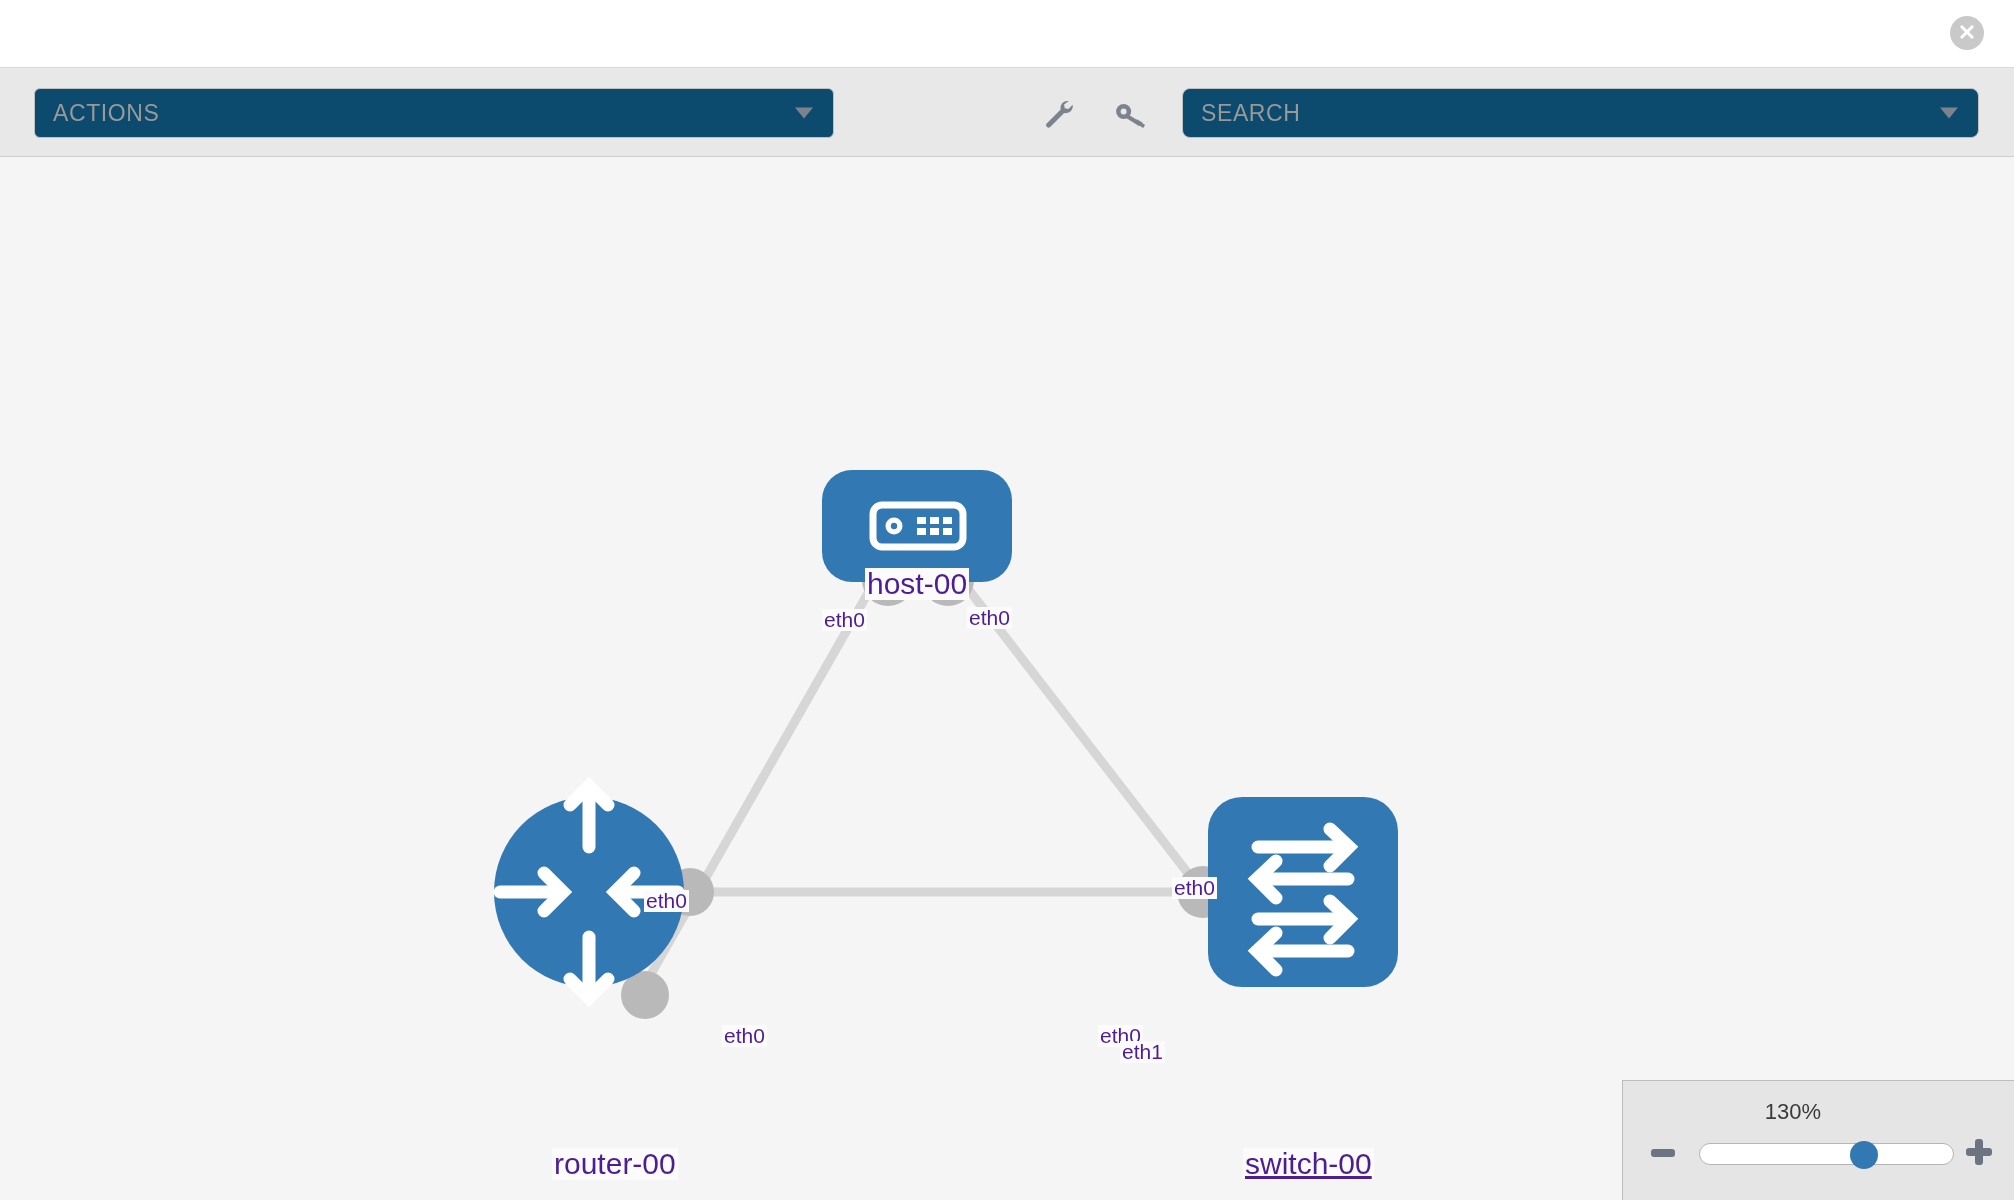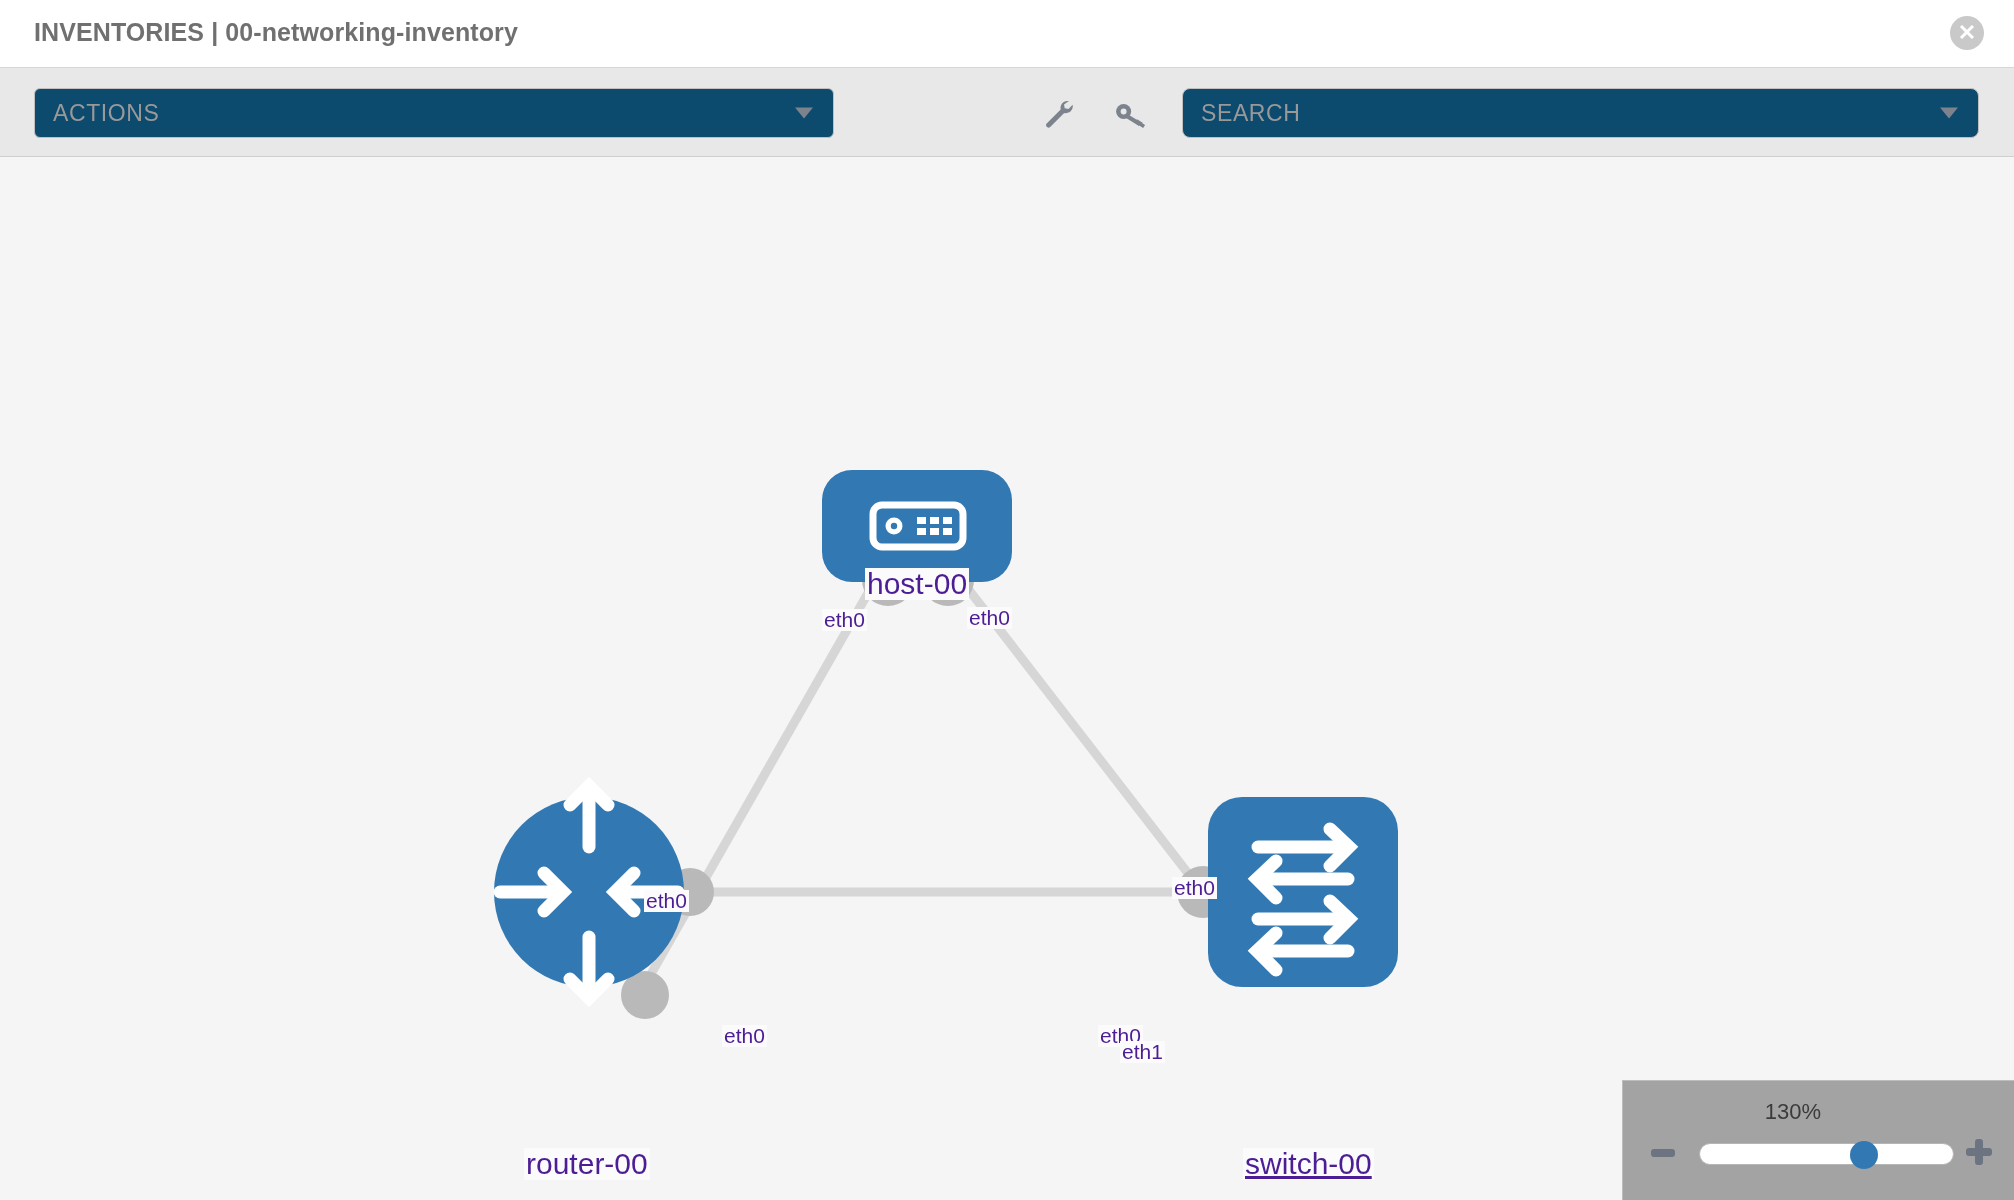--- a/index.html
+++ b/index.html
@@ -153,21 +153,21 @@
     font-size: 21px;
   }
 
   
   .zoom-panel {
     position: absolute;
     left: 1622px;
     top: 1080px;
     width: 392px;
     height: 120px;
-    background: #a3a3a3;
+    background: #e5e5e5;
     border: 1px solid #bdbdbd;
     border-right: none;
     border-bottom: none;
     box-sizing: border-box;
   }
   .zoom-percent {
     position: absolute;
     top: 18px;
     left: 0;
     width: 340px;
@@ -231,21 +231,20 @@
     background: #3279b3;
     cursor: pointer;
   }
 </style>
 </head>
 <body>
 
 <div id="app">
 
   <div class="header">
-    <div class="page-title">INVENTORIES | 00-networking-inventory</div>
     <div class="close-btn">
       <span class="x-glyph">✕</span>
     </div>
   </div>
 
   <div class="toolbar">
 
     <div class="select-box" id="actions-select">
       <span class="sel-label">ACTIONS</span>
       <span class="caret"></span>
@@ -355,21 +354,21 @@
     <div class="node-label small" style="left:644px; top:733px;">eth0</div>
 
     <div class="node-label small" style="left:1172px; top:720px;">eth0</div>
 
     <div class="node-label small" style="left:722px; top:868px;">eth0</div>
 
     <div class="node-label small" style="left:1098px; top:868px;">eth0</div>
 
     <div class="node-label small" style="left:1120px; top:868px;margin-top:16px;">eth1</div>
 
-    <div class="node-label big" style="left:524px; top:991px;">router-00</div>
+    <div class="node-label big" style="left:552px; top:991px;">router-00</div>
 
     <div class="node-label big" style="left:1243px; top:991px;text-decoration:underline;">switch-00</div>
   </div>
 
   <div class="zoom-panel">
     <div class="zoom-percent">130%</div>
     <div class="zoom-row">
       <div class="zoom-minus"></div>
       <div class="zoom-track">
         <div class="zoom-thumb"></div>

